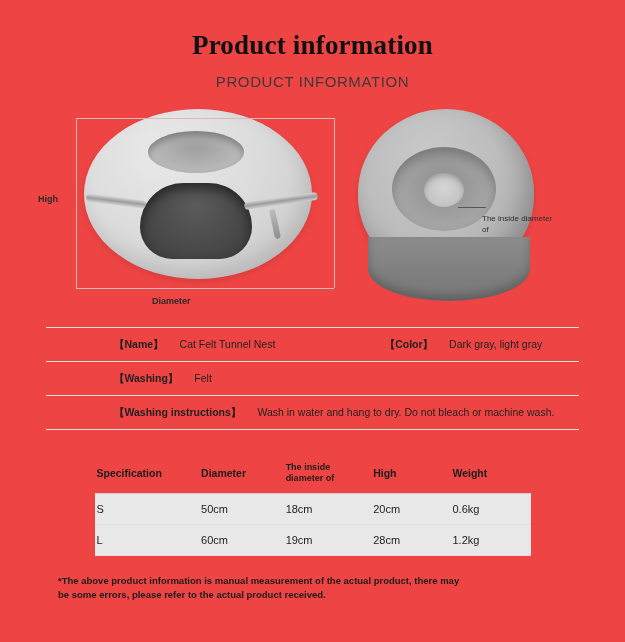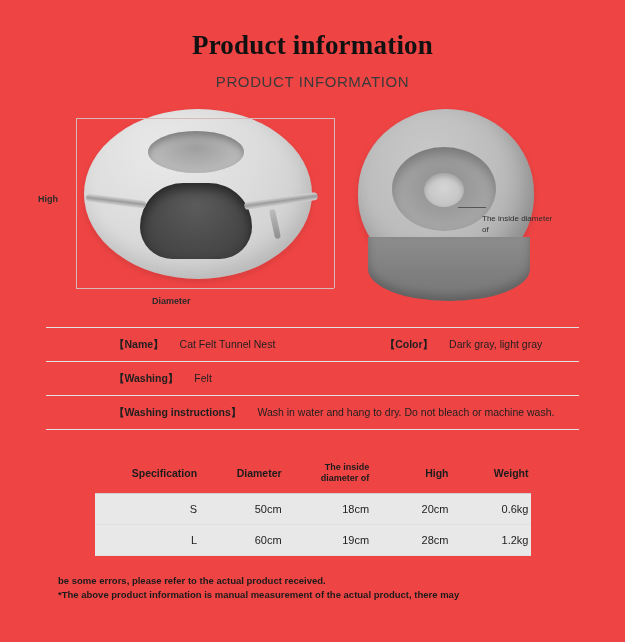--- a/index.html
+++ b/index.html
@@ -214,21 +214,21 @@
   .val { font-weight: normal; padding-left: 16px; }
 
   
   .spec-table {
     margin: 24px auto 0 auto;
     width: 436px;
     border-collapse: collapse;
     font-size: 10.5px;
   }
   .spec-table th, .spec-table td {
-    text-align: right;
+    text-align: left;
     padding: 8px 2px;
     font-weight: normal;
     color: #1c1c1c;
   }
   .spec-table thead th {
     font-weight: bold;
     font-size: 10.5px;
     border-bottom: 1px solid #cfcfcf;
     padding-bottom: 9px;
   }
@@ -335,17 +335,17 @@
         <td>L</td>
         <td>60cm</td>
         <td>19cm</td>
         <td>28cm</td>
         <td>1.2kg</td>
       </tr>
     </tbody>
   </table>
 
   <div class="footnote">
+    <div>*The above product information is manual measurement of the actual product, there may</div>
     <div>be some errors, please refer to the actual product received.</div>
-    <div>*The above product information is manual measurement of the actual product, there may</div>
   </div>
 
 </div>
 
 </body></html>

